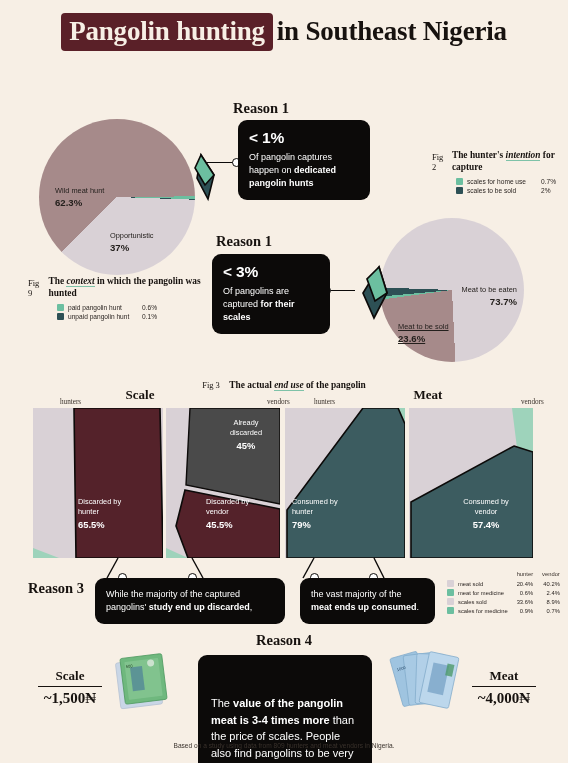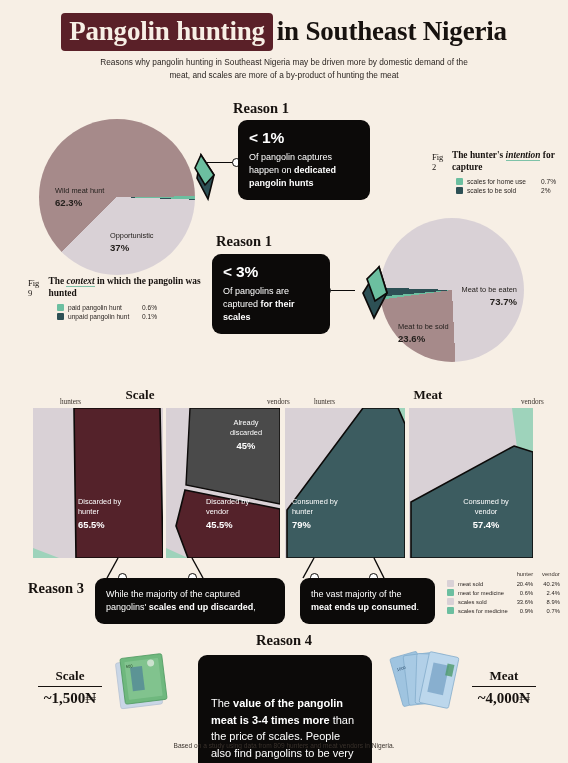--- a/index.html
+++ b/index.html
@@ -114,21 +114,20 @@
 </style>
 </head>
 <body>
 
 <div class="page">
 
   <div class="header">
     <div class="title-line">
       <span class="title-hl">Pangolin hunting</span><span class="title-rest">in Southeast Nigeria</span>
     </div>
-    <div class="subtitle">Reasons why pangolin hunting in Southeast Nigeria may be driven more by domestic demand of the meat, and scales are more of a by-product of hunting the meat</div>
   </div>
 
   <div class="pie abs" style="left:39px;top:119px;width:156px;height:156px;
               background:conic-gradient(from 92deg,
                 #d9d1d6 0deg 133.2deg,
                 #a68a8a 133.2deg 357.5deg,
                 #6cbfa0 357.5deg 359.6deg,
                 #2d5055 359.6deg 360deg);"></div>
 
   <svg class="abs" style="left:192px;top:152px;" width="34" height="52" viewBox="0 0 34 52">
@@ -206,35 +205,41 @@
 
   <svg class="abs" style="left:349px;top:263px;" width="42" height="62" viewBox="0 0 42 62">
     <polygon points="30,4 38,30 25,55 14,30" fill="#2d5055" stroke="#0c0a09" stroke-width="1.7"></polygon>
     <polygon points="30,4 38,30 26,38 18,16" fill="#6cbfa0" stroke="#0c0a09" stroke-width="1.7"></polygon>
   </svg>
 
   <div class="pie-label" style="left:429px;top:285px;text-align:right;width:88px;">
     <span>Meat to be eaten</span>
     <span class="pct">73.7%</span>
   </div>
-  <div class="pie-label" style="left:398px;top:322px;">
+  <div class="pie-label" style="left:398px;top:322px;text-decoration:underline;">
     <span>Meat to be sold</span>
     <span class="pct">23.6%</span>
   </div>
 
   <div class="reason-label abs" style="left:216px;top:233px;">Reason 1</div>
   <div class="leader" style="left:327px;top:290px;width:28px;"></div>
   <div class="dot" style="left:322px;top:286px;"></div>
   <div class="callout abs" style="left:212px;top:254px;width:118px;">
     <div class="big">&lt; 3%</div>
     <div class="body">
       <span>Of pangolins are captured </span><b>for their scales</b>
     </div>
   </div>
 
+  <div class="fig3-head" style="top:374px;">
+    <span class="fig-tag" style="margin-right:5px;">Fig 3</span>
+    <span class="fig-title" style="display:inline;">
+      <span>The actual </span><em>end use</em><span> of the pangolin</span>
+    </span>
+  </div>
 
   <div class="grp-title" style="left:100px;top:387px;width:80px;">Scale</div>
   <div class="grp-title" style="left:388px;top:387px;width:80px;">Meat</div>
 
   <div class="col-tag" style="left:36px;top:398px;">hunters</div>
   <div class="col-tag" style="left:243px;top:398px;">vendors</div>
   <div class="col-tag" style="left:290px;top:398px;">hunters</div>
   <div class="col-tag" style="left:497px;top:398px;">vendors</div>
 
   <div class="panel" style="left:33px;top:408px;width:130px;height:150px;">
@@ -298,21 +303,21 @@
     <path d="M203,22 L214,2" stroke="#0c0a09" stroke-width="1.4" fill="none"></path>
     <path d="M284,22 L274,2" stroke="#0c0a09" stroke-width="1.4" fill="none"></path>
   </svg>
   <div class="dot" style="left:118px;top:573px;"></div>
   <div class="dot" style="left:188px;top:573px;"></div>
   <div class="dot" style="left:310px;top:573px;"></div>
   <div class="dot" style="left:369px;top:573px;"></div>
 
   <div class="callout abs" style="left:95px;top:578px;width:190px;padding:10px 11px;">
     <div class="body">
-      <span>While the majority of the captured pangolins' </span><b>scales end up discarded</b><span>,</span>
+      <span>While the majority of the captured pangolins' </span><b>study end up discarded</b><span>,</span>
     </div>
   </div>
   <div class="callout abs" style="left:300px;top:578px;width:135px;padding:10px 11px;">
     <div class="body">
       <span>the vast majority of the </span><b>meat ends up consumed</b><span>.</span>
     </div>
   </div>
 
   <div class="mini-table" style="left:447px;top:571px;">
     <table>

